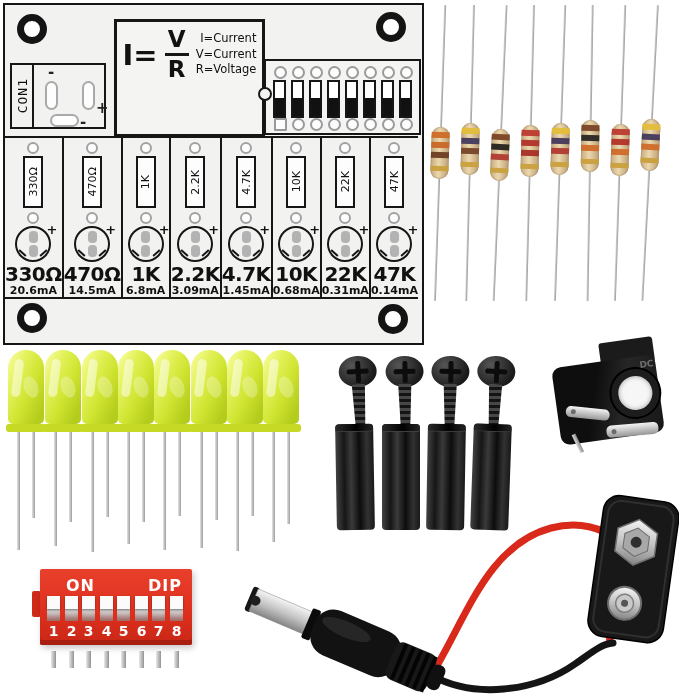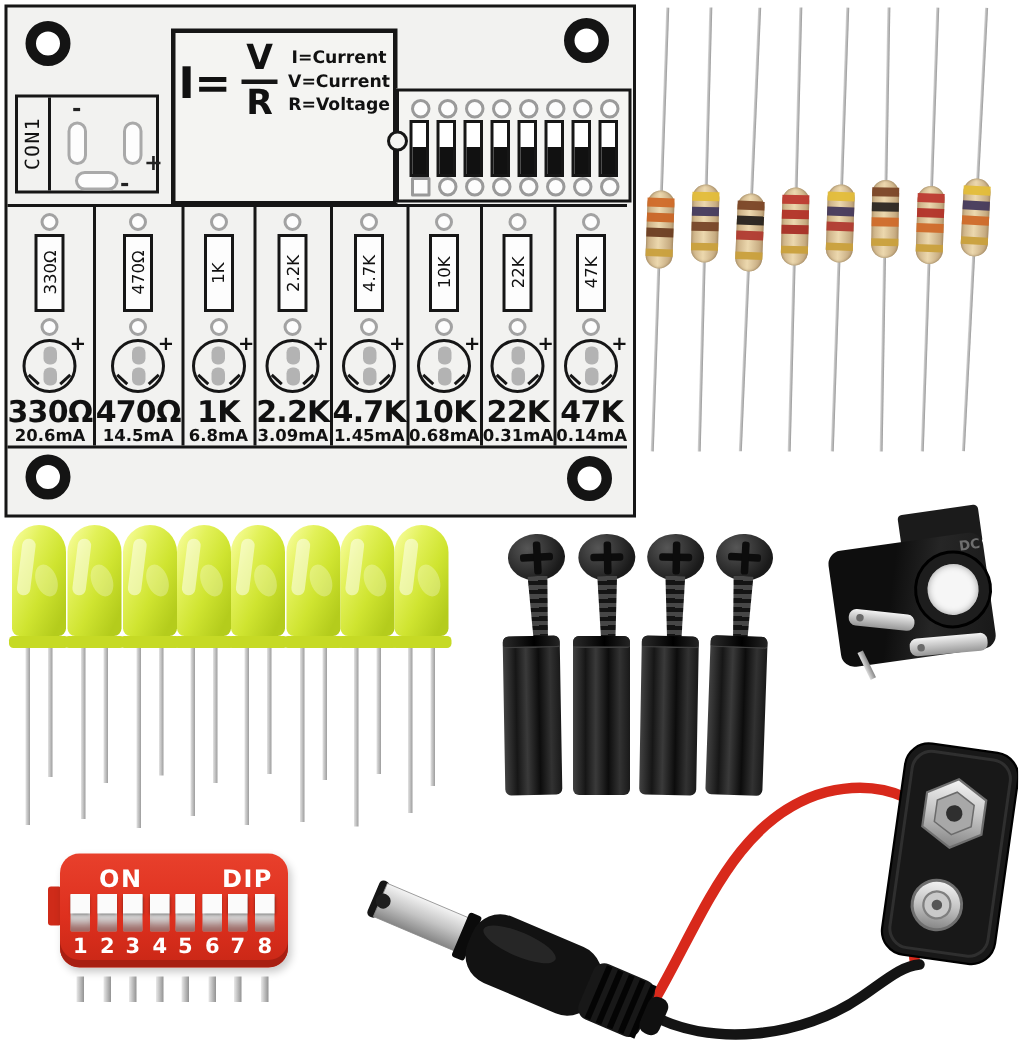--- a/index.html
+++ b/index.html
@@ -19,21 +19,21 @@
   .sign{position:absolute;font-size:15px;font-weight:bold;color:#222;}
   .ohmbox{position:absolute;left:109px;top:14px;width:145px;height:112px;border:3px solid #161616;
           background:#f4f4f2;text-align:center;}
   .ohmtitle{display:inline-block;margin-top:5px;font-size:22px;font-weight:bold;
             border-bottom:2px solid #161616;padding:0 2px 1px 2px;white-space:nowrap;}
   .formula{display:flex;align-items:center;justify-content:center;gap:7px;margin-top:6px;}
   .ieq{font-size:29px;font-weight:600;}
   .frac{display:flex;flex-direction:column;align-items:center;line-height:1;}
   .frac .num,.frac .den{font-size:23px;font-weight:600;}
   .fbar{width:24px;height:3px;background:#161616;margin:2px 0;}
-  .legend{text-align:center;font-size:11.5px;font-weight:700;line-height:1.35;}
+  .legend{text-align:right;font-size:11.5px;font-weight:400;line-height:1.35;}
   .dipfp{position:absolute;left:259px;top:54px;width:153px;height:72px;border:2px solid #161616;background:#f4f4f2;}
   .dnotch{position:absolute;left:-8px;top:26px;width:10px;height:10px;border:2px solid #161616;
           border-radius:50%;background:#f4f4f2;}
   .fpc{position:absolute;width:9px;height:9px;border:2px solid #9a9a9a;border-radius:50%;background:#fdfdfd;}
   .fps{border-radius:1px;}
   .fpsw{position:absolute;top:19px;width:9px;height:34px;border:2px solid #161616;background:#fff;}
   .fpsw i{position:absolute;left:0;bottom:0;width:9px;height:18px;background:#111;}
   .cols{position:absolute;left:0px;top:131px;width:413px;height:159px;display:flex;
         border-top:2px solid #161616;border-bottom:2px solid #161616;}
   .col{flex:1;border-right:2px solid #161616;display:flex;flex-direction:column;align-items:center;position:relative;}
@@ -94,21 +94,21 @@
   .jdc{position:absolute;left:94px;top:24px;font-size:9px;font-weight:bold;color:#6e6e6e;}
   .jtab{position:absolute;background:linear-gradient(180deg,#f4f4f4,#969696);border-radius:5px;}
   .jtab:after{content:'';position:absolute;left:5px;top:50%;width:5px;height:5px;margin-top:-2.5px;
          border-radius:50%;background:#6a6a6a;}
   .jtab1{left:14px;top:64px;width:44px;height:11px;transform:rotate(14deg);}
   .jtab2{left:52px;top:86px;width:52px;height:12px;transform:rotate(3deg);}
   .jpin{position:absolute;left:20px;top:88px;width:4px;height:20px;transform:rotate(-18deg);
         background:linear-gradient(90deg,#ddd,#888);}
   
   .dip{position:absolute;left:28px;top:563px;width:185px;height:112px;}
-  .dbody{position:absolute;left:12px;top:6px;width:152px;height:76px;border-radius:13px;
+  .dbody{position:absolute;left:12px;top:6px;width:152px;height:76px;border-radius:2px;
          background:linear-gradient(180deg,#e8402c 0,#de301e 55%,#c92716 100%);
          box-shadow:inset 0 -5px 0 #a81f12, 2px 3px 6px rgba(0,0,0,.22);}
   .dtab{position:absolute;left:4px;top:28px;width:9px;height:26px;background:#cf2b19;border-radius:2px;}
   .dlabel{position:absolute;top:7px;color:#fff;font-weight:bold;font-size:16px;letter-spacing:1px;}
   .don{left:26px;} .ddip{left:108px;}
   .dslider{position:absolute;top:27px;width:13px;height:25px;background:#d4d4d4;border-radius:1px;
          box-shadow:inset 0 -9px 6px -4px rgba(110,12,6,.55);}
   .dslider:before{content:'';position:absolute;left:0;top:0;width:13px;height:13px;background:#fbfbfb;
          box-shadow:0 1px 2px rgba(0,0,0,.45);}
   .dnum{position:absolute;top:54px;width:13px;text-align:center;color:#fff;font-weight:bold;font-size:14px;}

